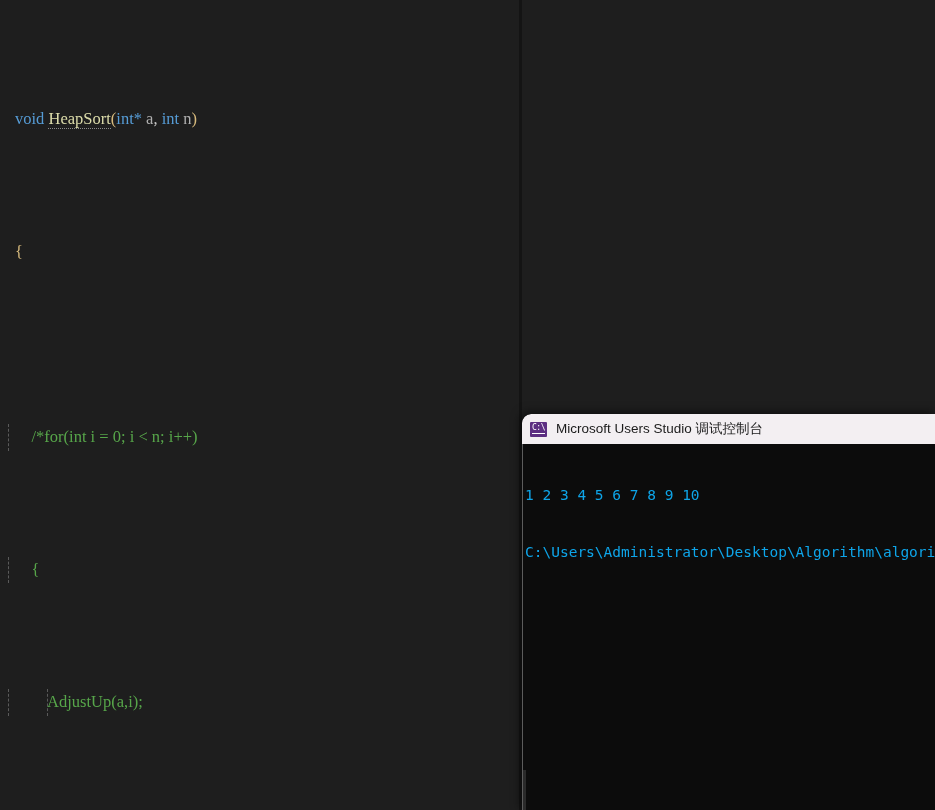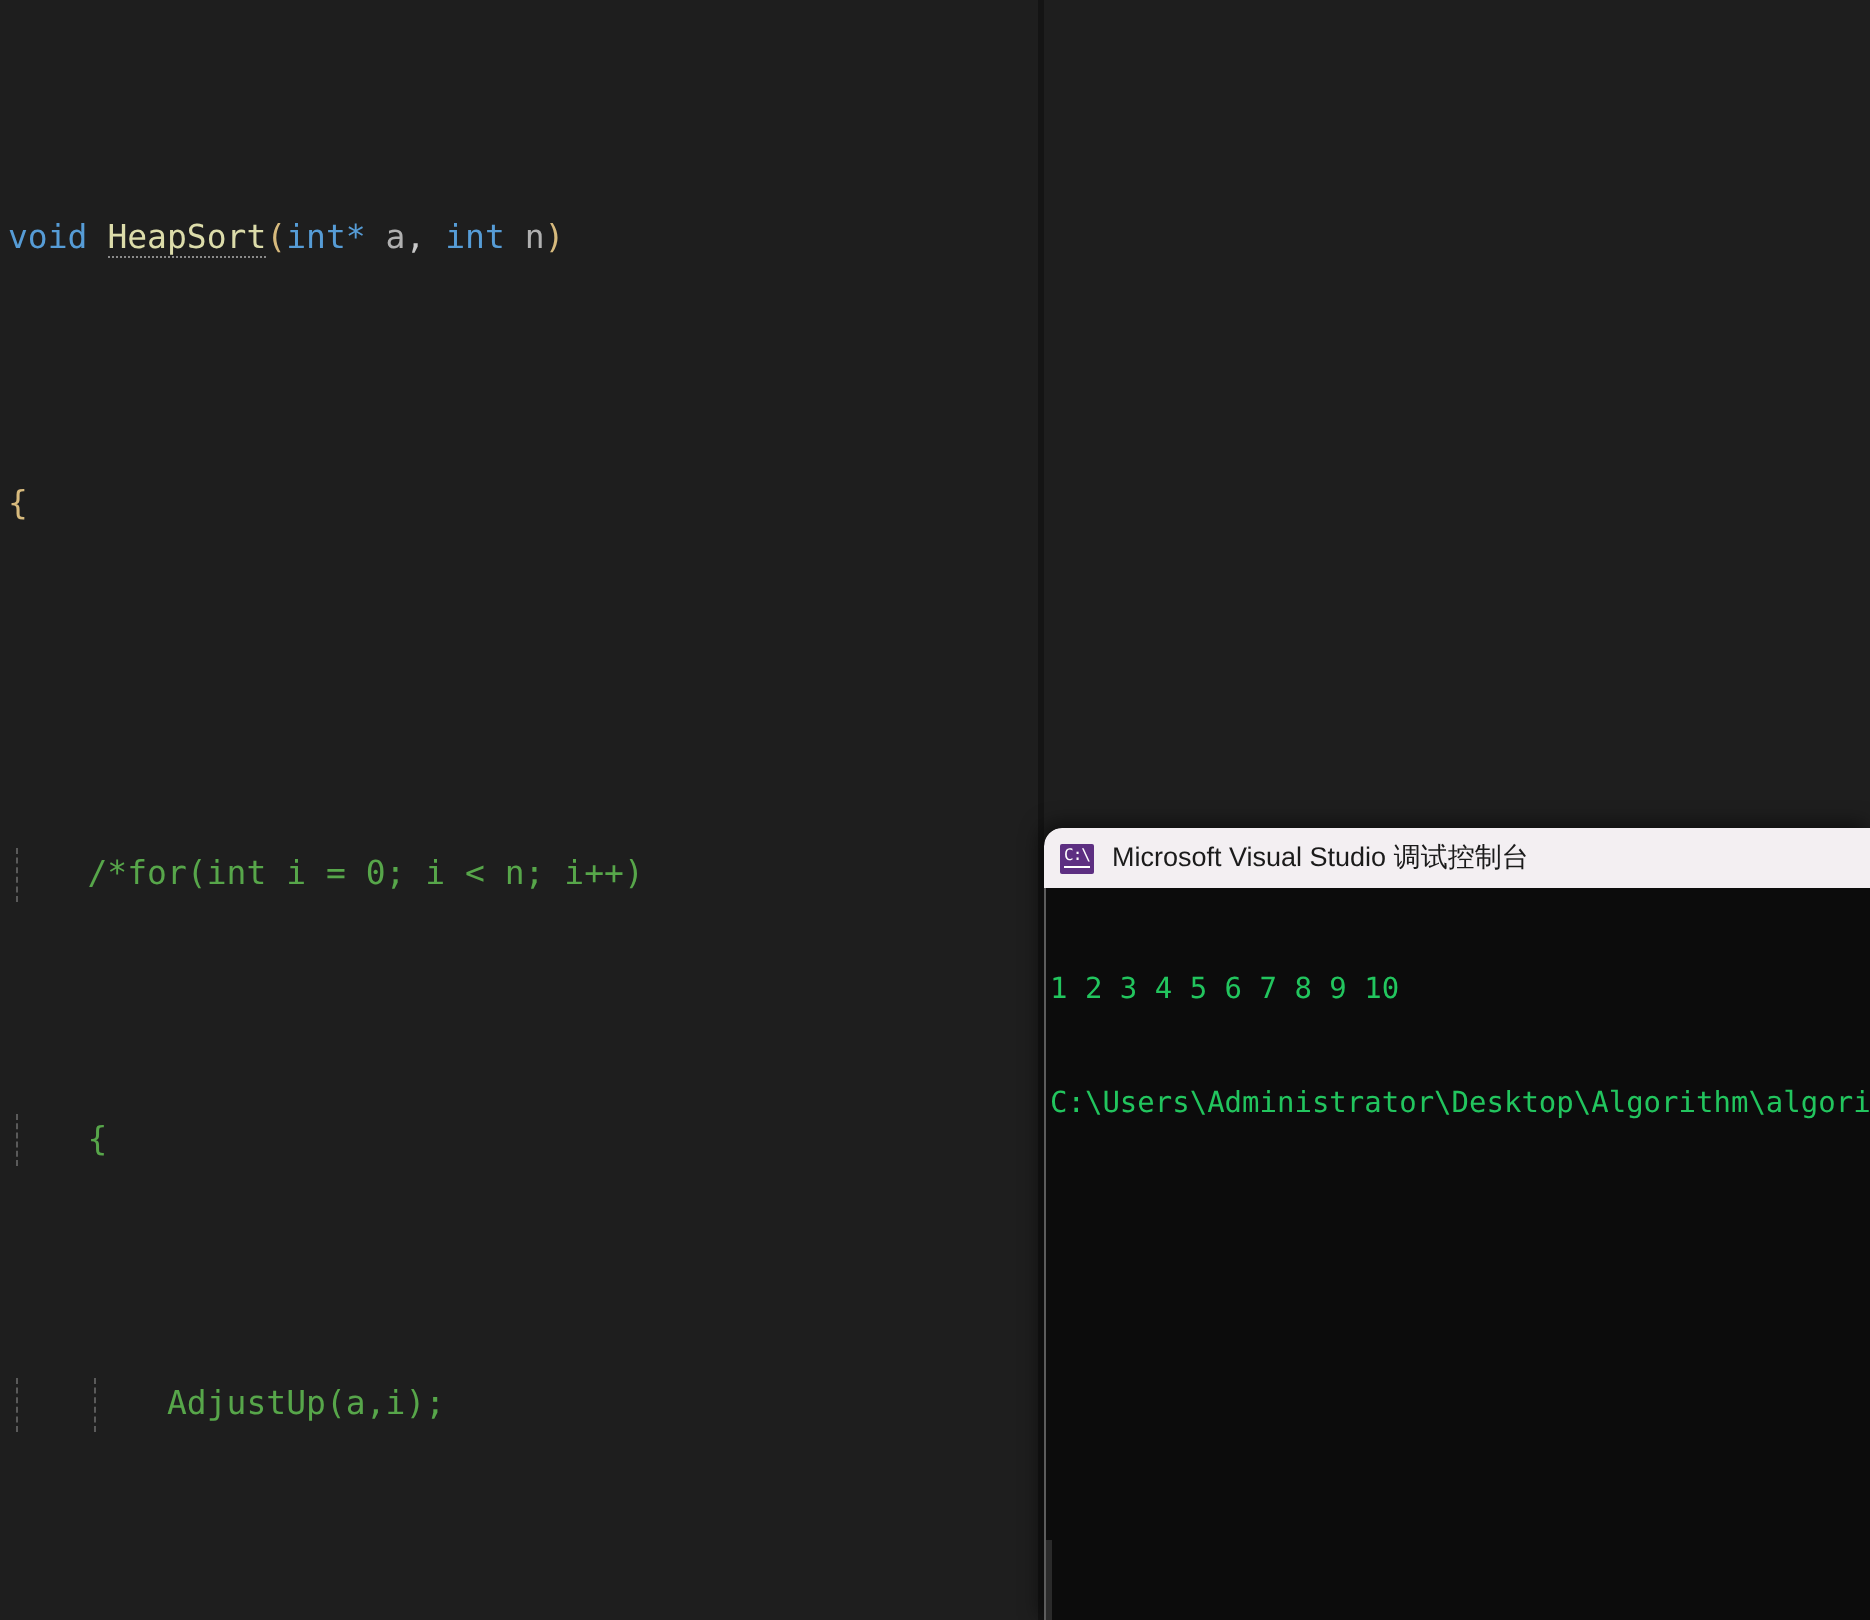--- a/index.html
+++ b/index.html
@@ -29,22 +29,23 @@
     left: 0; top: 0;
     width: 522px;
     font-family: "DejaVu Sans Mono", monospace;
     font-size: 16.5px;
     line-height: 26.5px;
     white-space: pre;
   }
   .ln {
     position: relative;
     height: 26.5px;
-    padding-left: 4px;
+    padding-left: 15px;
     box-sizing: border-box;
+    font-family: Liberation Serif, serif;
   }
   .gut {
     position: absolute;
     left: 0; top: 0;
     height: 100%;
     border-left: 1px dashed #5a5a5a;
     width: 0;
   }
 
   
@@ -111,21 +112,21 @@
   }
   #console-body {
     height: 366px;
     background: #0c0c0c;
     border-left: 1px solid #5c5c5c;
     box-sizing: border-box;
     padding: 4px 0 0 2px;
     font-family: "DejaVu Sans Mono", monospace;
     font-size: 14.5px;
     line-height: 19px;
-    color: #22c55e;
+    color: #0ea5e9;
     white-space: pre;
     overflow: hidden;
     position: relative;
   }
   .cline { height: 19px; }
   .cursor-block {
     display: inline-block;
     width: 8px;
     height: 11px;
     background: #cccccc;
@@ -244,20 +245,20 @@
 
   </div>
 </div>
 <div id="editor-edge"></div>
 
 <div id="console">
   <div id="console-titlebar">
     <div id="console-icon">
       <span>C:\</span>
     </div>
-    <div id="console-title">Microsoft Visual Studio 调试控制台</div>
+    <div id="console-title">Microsoft Users Studio 调试控制台</div>
   </div>
   <div id="console-body">
     <div class="cline">1 2 3 4 5 6 7 8 9 10</div>
     <div class="cline">C:\Users\Administrator\Desktop\Algorithm\algorithm\H</div>
     <div id="console-scroll-nub"></div>
   </div>
 </div>
 
 </body></html>

